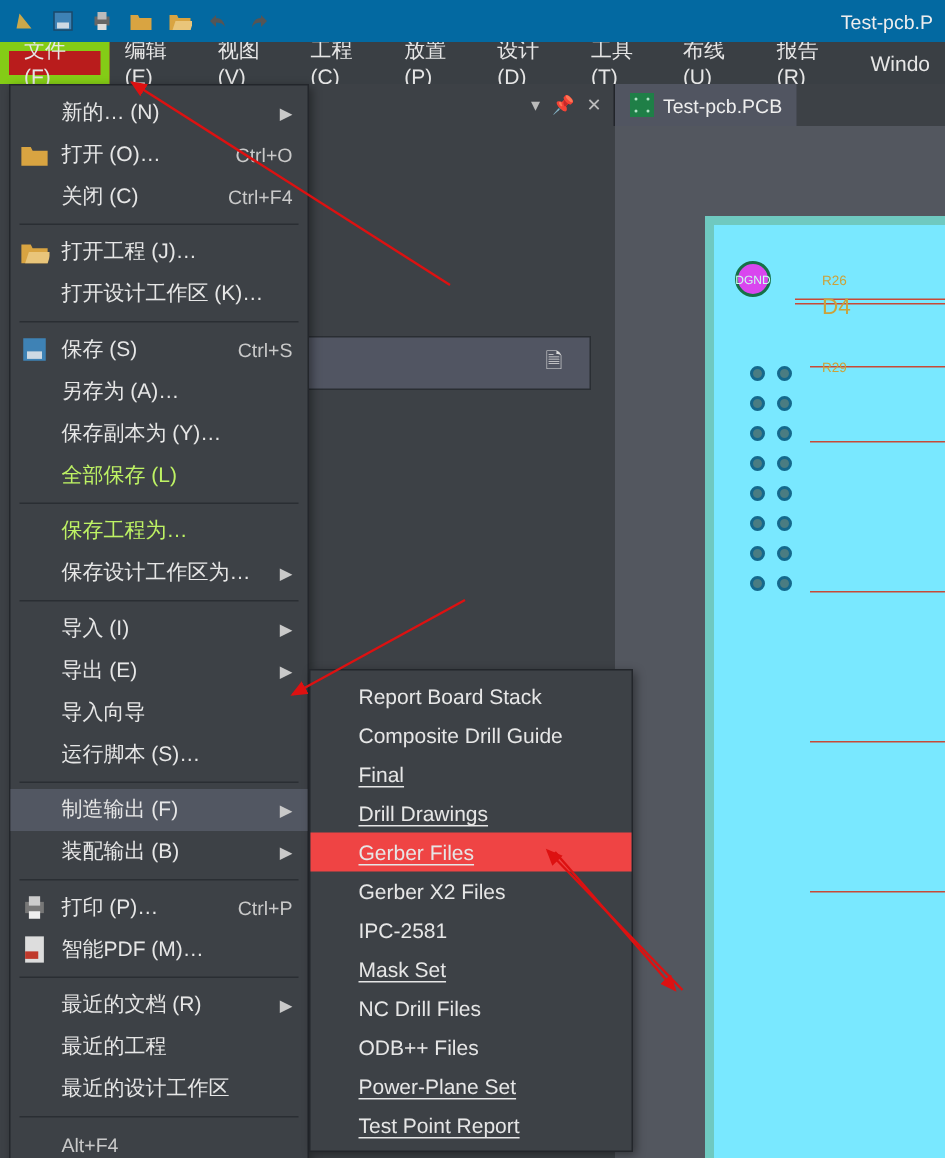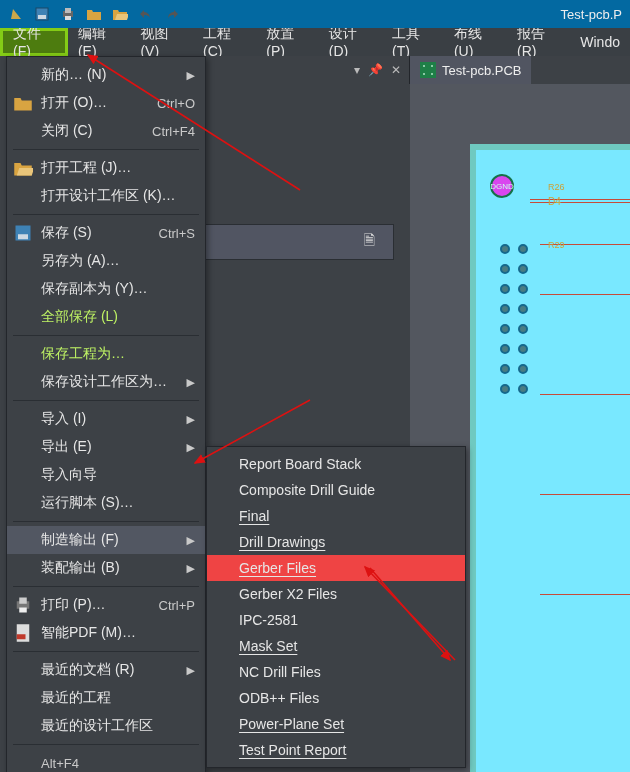--- a/index.html
+++ b/index.html
@@ -40,22 +40,22 @@
     }
     .menubar .mitem {
       padding: 0 10px;
       display: flex;
       align-items: center;
       font-size: 14px;
       color: #e6e6e6;
       cursor: default;
     }
     .menubar .mitem.active {
-      background: #4d7c0f;
-      border: 3px solid #84cc16;
+      background: #b91c1c;
+      border: 6px solid #84cc16;
     }
 
     
     .tabbar {
       position: absolute;
       left: 0; right:0;
       top: 56px;
       height: 28px;
       background: #3d4146;
       display: flex;
@@ -154,21 +154,21 @@
     .drow .sub-arrow { color:#c9c9c9; font-size: 11px; margin-left:6px;}
     .drow.disabled { color:#bef264; }
     .drow.highlight { background:#525762; }
     .sep { height:1px; background:#2a2e33; margin:4px 6px; }
     .drow.exit { margin-top:4px; }
 
     
     .dropdown2 {
       position:absolute;
       left: 206px; top: 446px;
-      width: 260px;
+      width: 216px;
       background: #3d4146;
       border: 1px solid #23262b;
       box-shadow: 2px 2px 6px rgba(0,0,0,0.4);
       z-index: 30;
       padding: 4px 0;
     }
     .drow2 {
       display:flex; align-items:center;
       height: 26px;
       padding: 0 16px 0 32px;
@@ -292,21 +292,21 @@
         <span>DGND</span>
       </div>
     <div class="trace" style="top:55px;left:60px;width:110px"></div>
     <div class="trace" style="top:58px;left:60px;width:110px"></div>
     <div class="trace" style="top:100px;left:70px;width:110px"></div>
     <div class="trace" style="top:150px;left:70px;width:110px"></div>
     <div class="trace" style="top:250px;left:70px;width:110px"></div>
     <div class="trace" style="top:350px;left:70px;width:110px"></div>
     <div class="trace" style="top:450px;left:70px;width:110px"></div>
     <span style="position:absolute;top:38px;left:78px;color:#cba23a;font-size:9px">R26</span>
-    <span style="position:absolute;top:52px;left:78px;color:#cba23a;font-size:10px">D4</span>
+    <span style="position:absolute;top:52px;left:78px;color:#cba23a;font-size:15px">D4</span>
     <span style="position:absolute;top:96px;left:78px;color:#cba23a;font-size:9px">R29</span>
   </div>
 </div>
 
 <div class="dropdown1">
   <div class="drow">
       <span class="label">新的… (N)</span>
       <span class="sub-arrow">▶</span>
     </div>
   <div class="drow">

